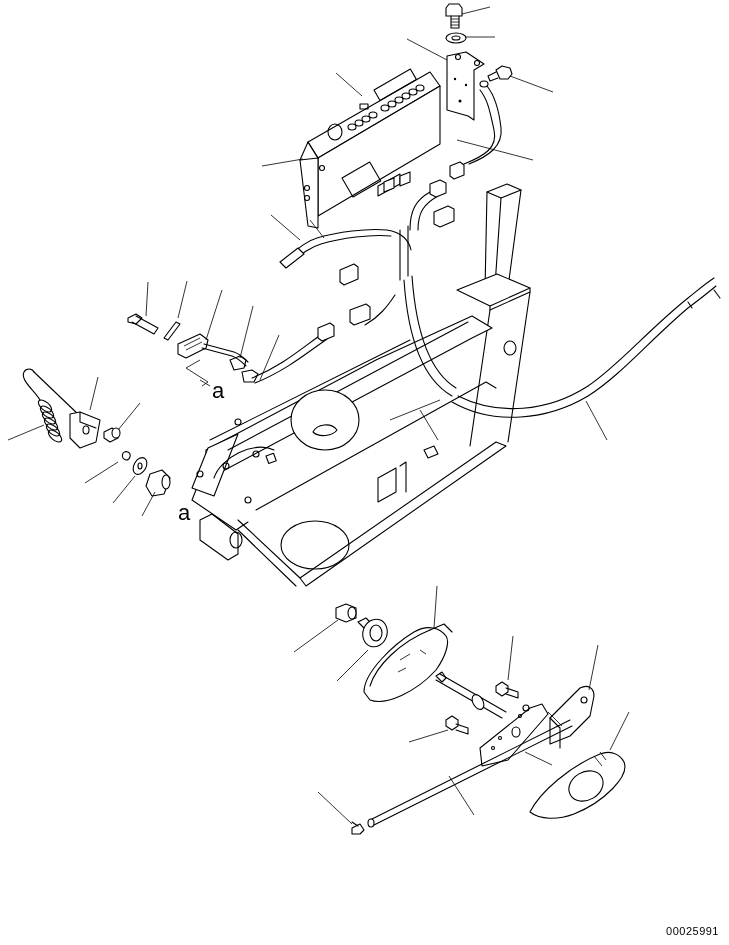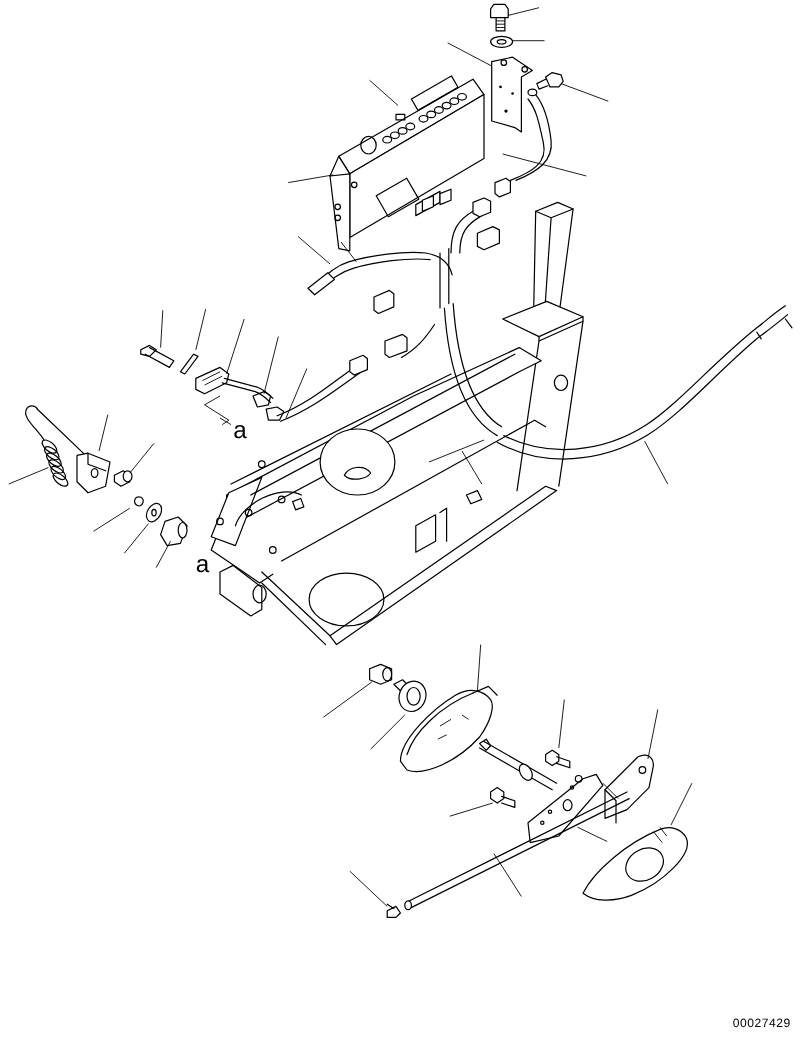--- a/index.html
+++ b/index.html
@@ -273,13 +273,13 @@
     <path class="fw" d="M352 828 l8 -4 l4 6 l-4 4 l-8 0 z"></path>
     <path class="ln" d="M358 826 l-6 -4"></path>
     <line class="thin" x1="318" y1="792" x2="352" y2="824"></line>
   </g>
 
 </svg>
 </div>
 
 <div class="ref-label" style="left:212px; top:380px;">a</div>
 <div class="ref-label" style="left:178px; top:502px;">a</div>
-<div class="drawing-no">00027429</div>
+<div class="drawing-no">00025991</div>
 
 </body></html>

